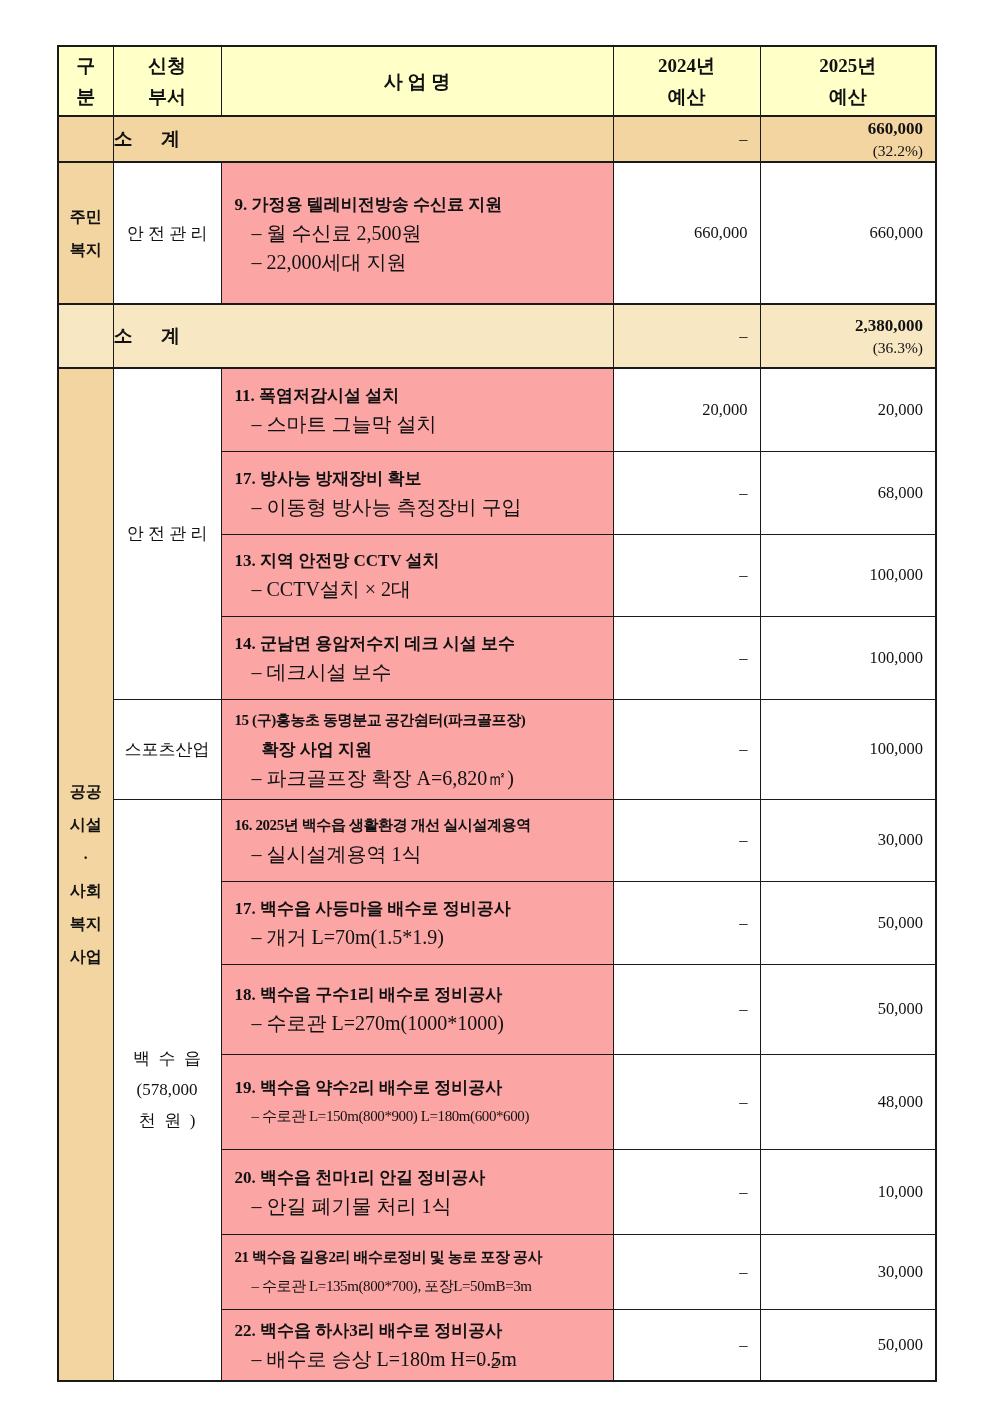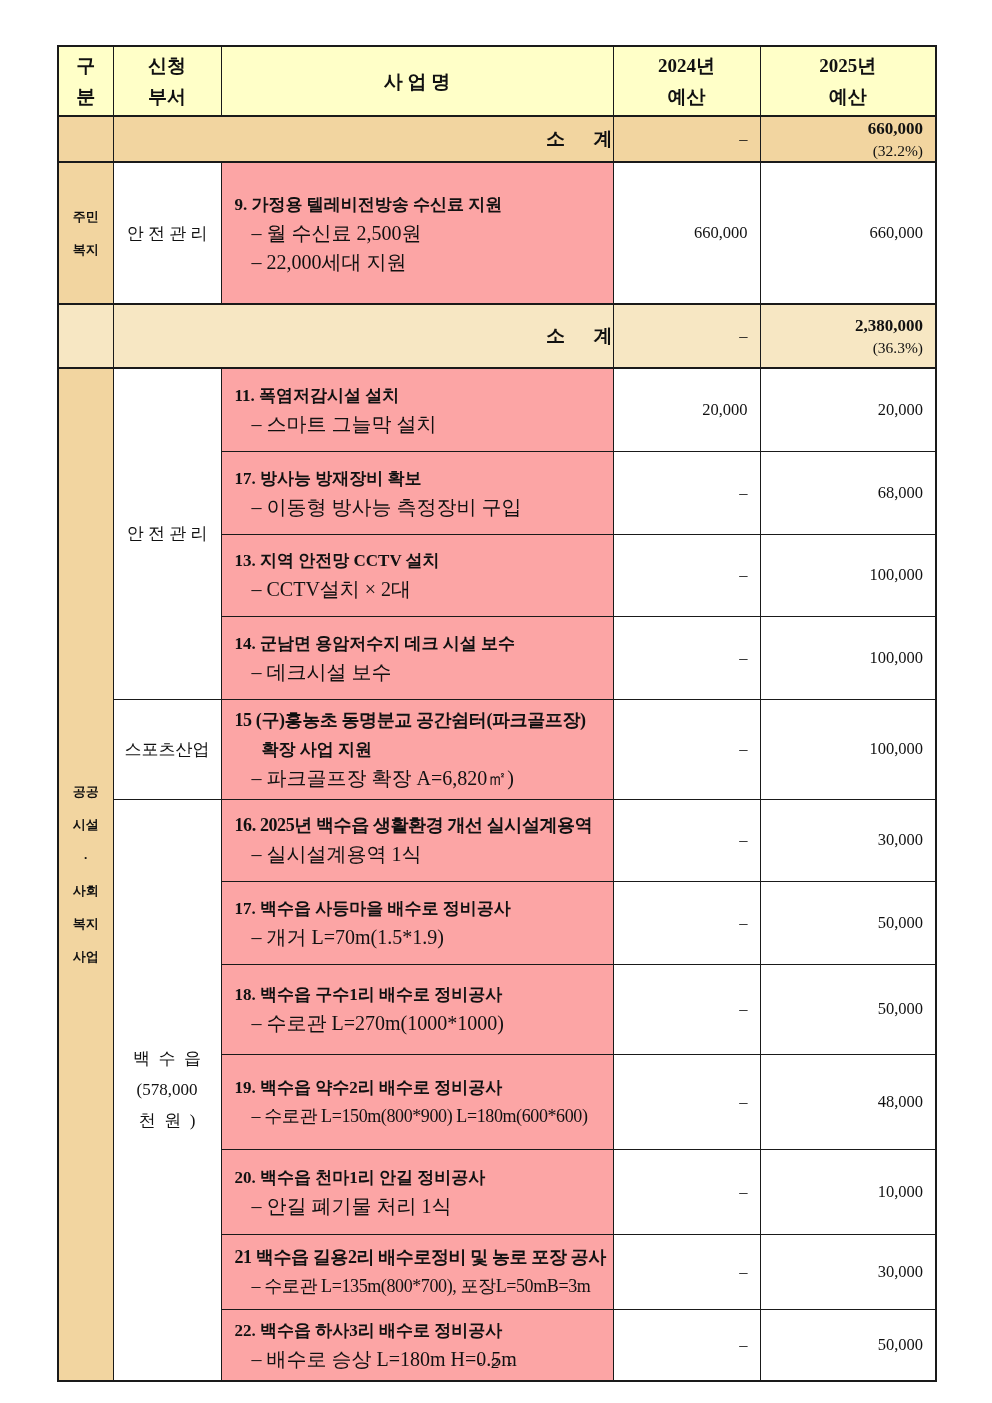--- a/index.html
+++ b/index.html
@@ -23,38 +23,38 @@
 
   th.hdr {
     background:var(--header_bg,#ffffc8);
     font-size:19px; font-weight:bold; text-align:center;
     line-height:31px; padding:3px 0;
   }
   .hline { display:block; }
 
   td.cat {
     background:var(--tan_bg,#f2d5a0);
-    text-align:center; font-weight:bold; font-size:13px; line-height:33px;
+    text-align:center; font-weight:bold; font-size:16px; line-height:33px;
   }
   td.cat .hline { white-space:pre; }
 
   td.dept { text-align:center; font-size:17px; background:#fff;margin-left:42px; }
   td.dept .hline { white-space:pre; line-height:31px; }
 
   td.proj { background:#fca5a5; padding:6px 8px 6px 13px; font-size:17px; line-height:29px; }
   .ptitle { font-weight:bold; white-space:pre; }
   .ptitle2 { font-weight:bold; padding-left:27px; white-space:pre; }
   .psub { padding-left:17px; white-space:pre; font-size:20px; }
-  .sm { font-size:18px; letter-spacing:-0.4px; }
+  .sm { font-size:15px; letter-spacing:-0.4px; }
 
   td.num { background:#fff; text-align:right; font-size:16.5px; padding-right:12px; }
 
   tr.st1 > td { background:var(--subtotal1_bg,#f2d5a0); }
   tr.st2 > td { background:var(--subtotal2_bg,#f7e7c3); }
-  td.stlabel { text-align:right; font-weight:bold; font-size:19px; white-space:pre; }
+  td.stlabel { text-align:left; font-weight:bold; font-size:19px; white-space:pre; }
   td.stnum { text-align:right; font-size:16.5px; padding-right:12px; }
   .stamount { font-weight:bold; font-size:17px; line-height:23px; }
   .stpct { font-size:15.5px; line-height:21px; }
 
   .footer {
     position:absolute; top:1354px; left:0; width:100%;
     text-align:center; font-size:15px; letter-spacing:2px;
     font-family:"Liberation Sans","DejaVu Sans",sans-serif;
   }
 </style>

